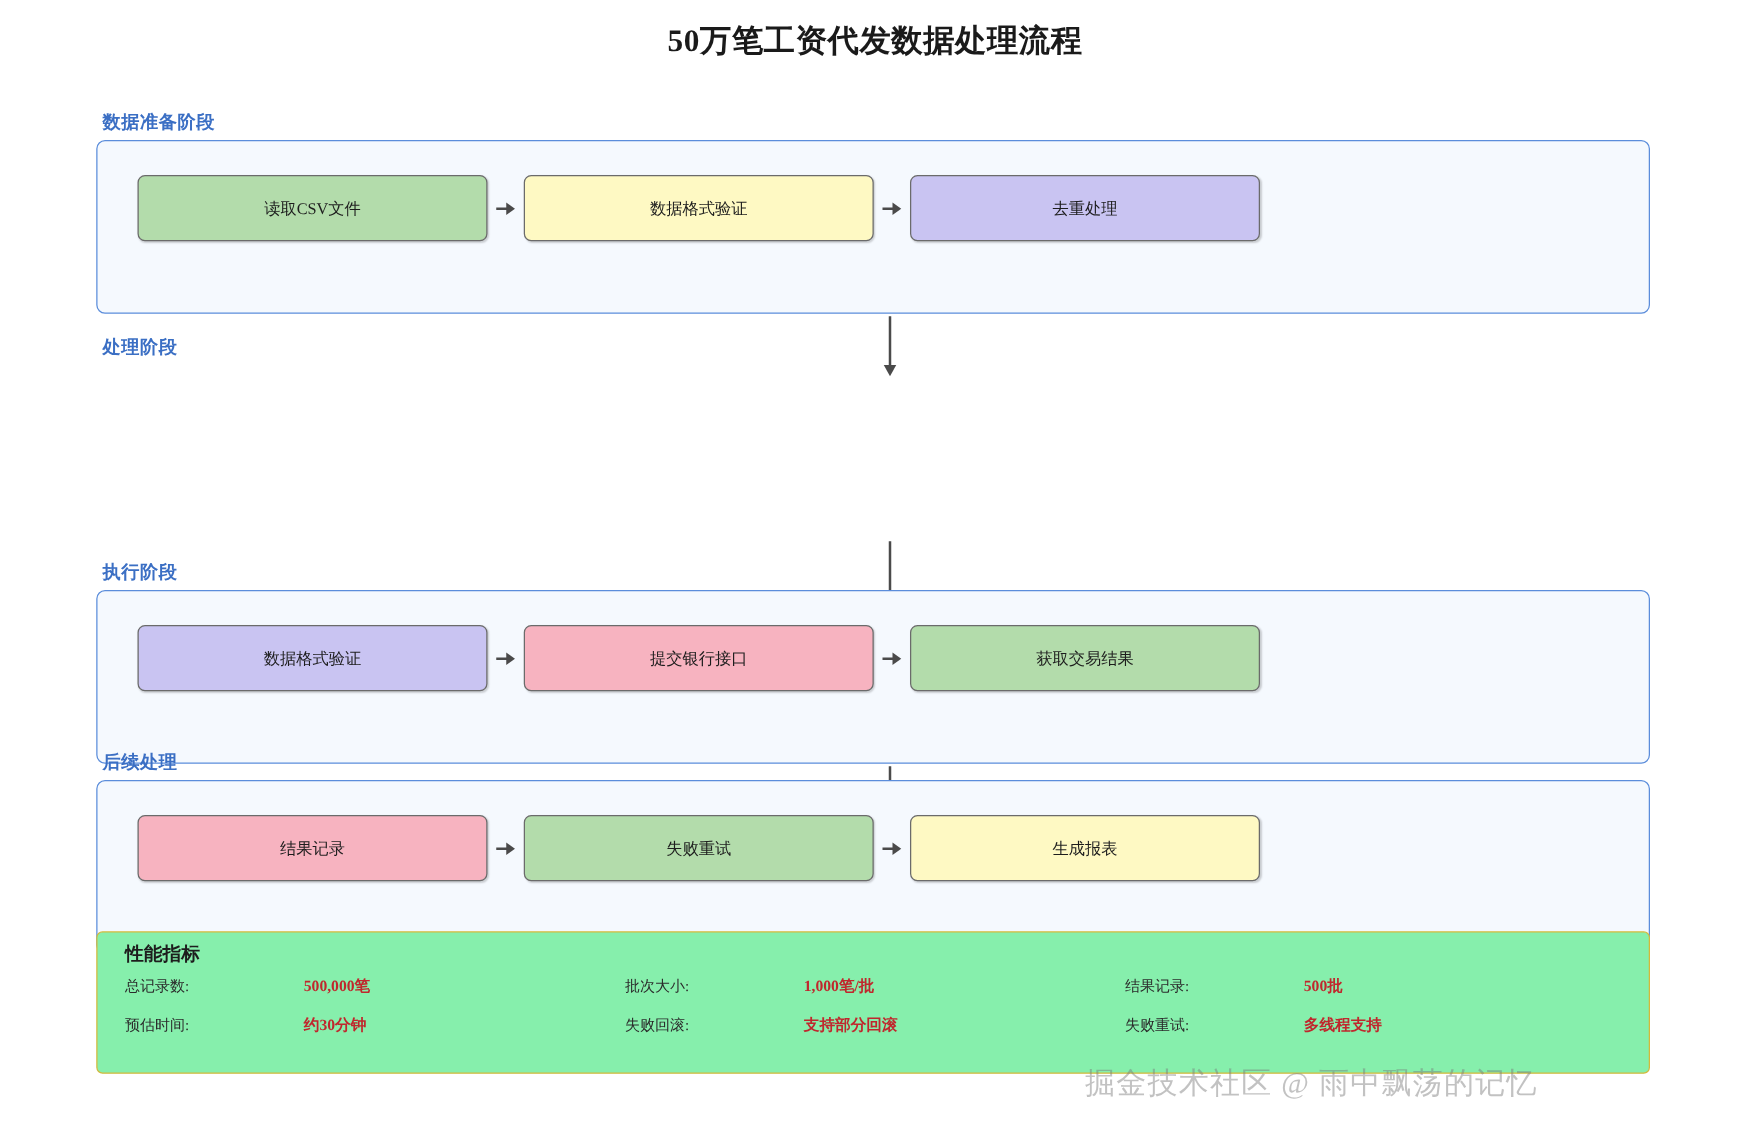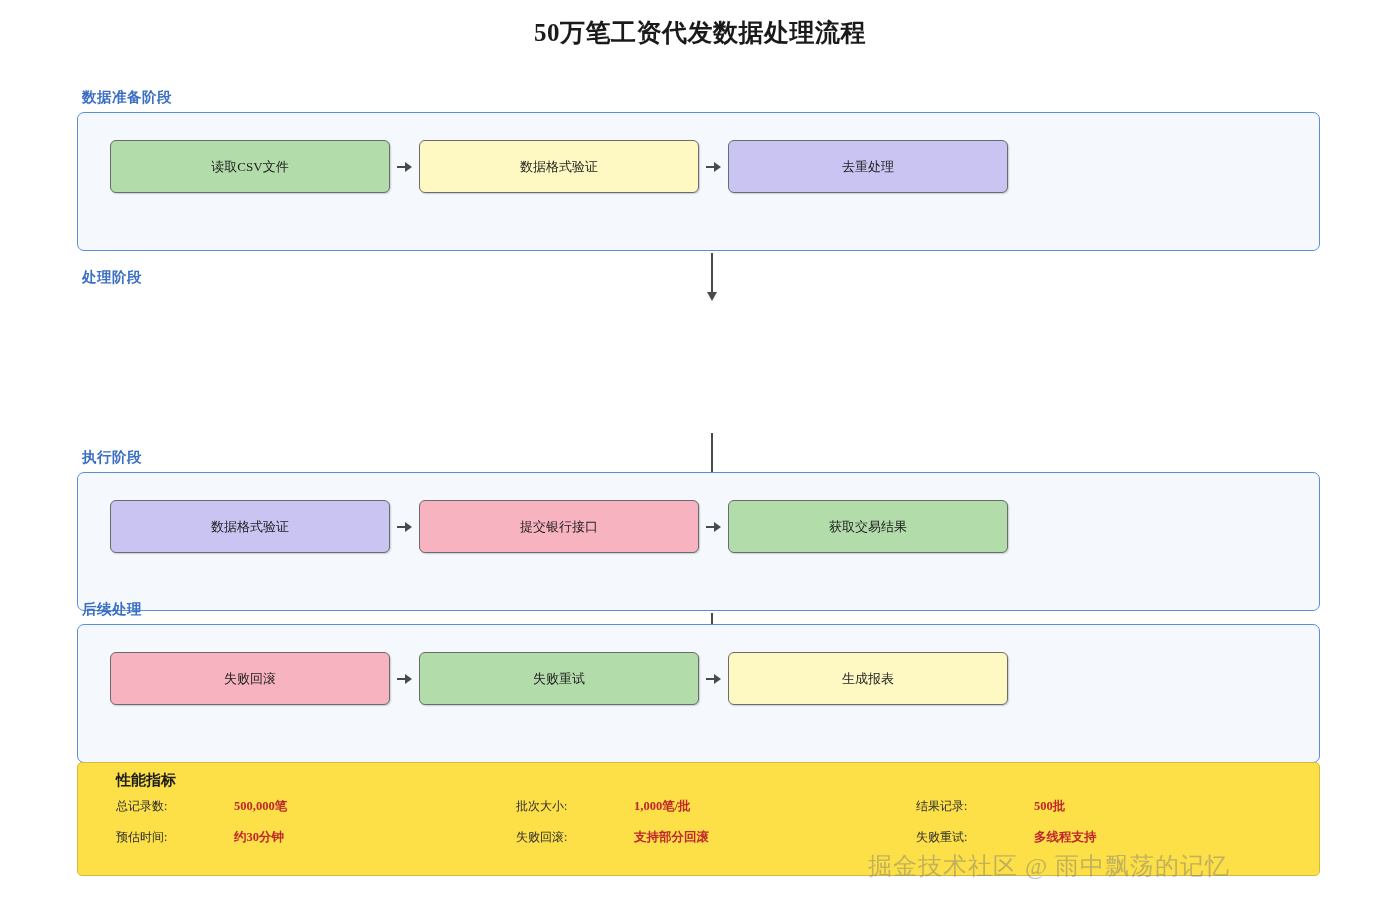--- a/index.html
+++ b/index.html
@@ -131,45 +131,46 @@
     height: 0;
     border-top: 9px solid #4a4a4a;
     border-left: 5.5px solid transparent;
     border-right: 5.5px solid transparent;
   }
 
   
   .metrics {
     position: absolute;
     left: 77px;
-    top: 762px;
+    top: 745px;
     width: 1243px;
     height: 114px;
     box-sizing: border-box;
     border: 1.6px solid #d4b93b;
     border-radius: 5px;
-    background: #fde047;
-    padding: 8px 22px 0 38px;
+    background: #86efac;
+    padding: 8px 22px 0 22px;
   }
   .metrics-title {
     font-size: 15px;
     font-weight: 700;
     color: #1d1d1d;
     font-family: "Liberation Serif", "DejaVu Serif", serif;
     margin: 0 0 8px 0;
   }
   .metrics-grid {
     display: grid;
     grid-template-columns: 400px 400px auto;
     grid-row-gap: 14px;
   }
   .metric {
     display: flex;
     align-items: baseline;
     font-family: "Liberation Serif", "DejaVu Serif", serif;
+    gap: 25px;
   }
   .metric-label {
     font-size: 12px;
     color: #2b2b2b;
     width: 118px;
     flex: none;
   }
   .metric-value {
     font-size: 12.5px;
     font-weight: 700;
@@ -236,21 +237,21 @@
 
   <div class="v-arrow" style="top:613px; height:48px;">
     <div class="shaft" style="height:39px;"></div>
     <div class="head" style="top:39px;"></div>
   </div>
 
   <div class="stage" style="top:600px;">
     <div class="stage-label">后续处理</div>
     <div class="stage-box" style="height:139px;">
       <div class="node-row">
-        <div class="node pink">失败回滚</div>
+        <div class="node pink">结果记录</div>
         <div class="h-arrow"></div>
         <div class="node green">失败重试</div>
         <div class="h-arrow"></div>
         <div class="node orange">生成报表</div>
       </div>
     </div>
   </div>
 
   <div class="metrics">
     <div class="metrics-title">性能指标</div>

